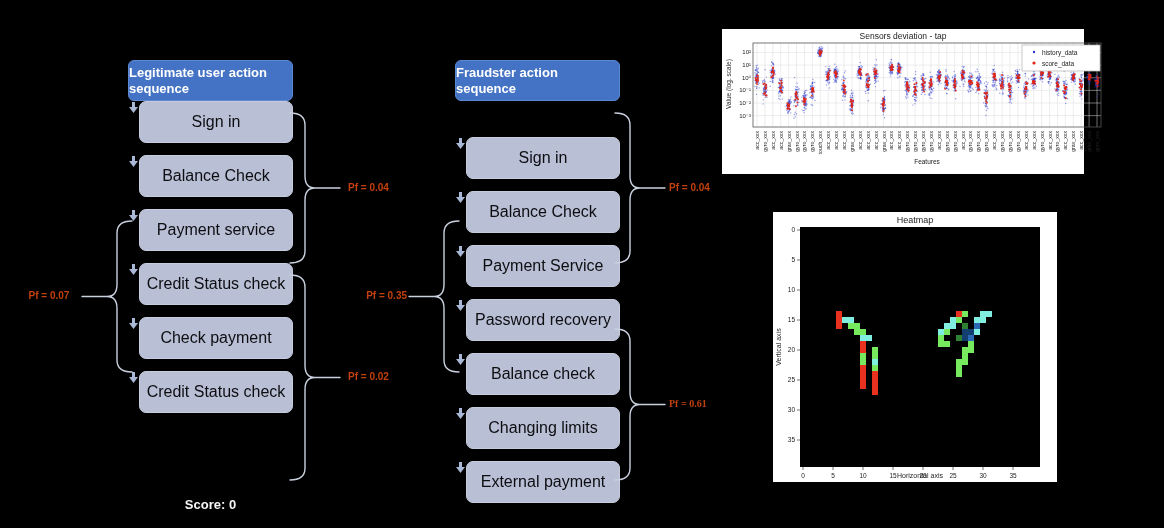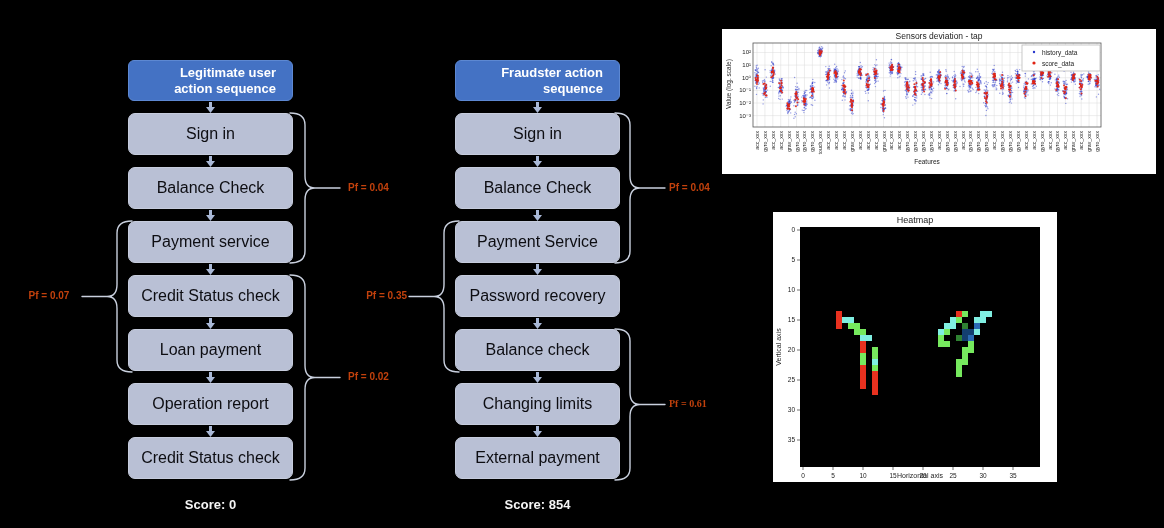--- a/index.html
+++ b/index.html
@@ -1,45 +1,45 @@
 <!DOCTYPE html>
 <html style="--bg: #000000; --header-blue: #4472c4; --box-grey: #b9c0d5; --arrow: #a9b8d6; --brace: #c9d0de;"><head>
 <meta charset="utf-8">
 <style>
   html,body{margin:0;padding:0;background:#000;}
   #screen{position:relative;width:1164px;height:528px;background:var(--bg,#000);overflow:hidden;
           font-family:"Liberation Sans","DejaVu Sans",sans-serif;}
   
   .flow{position:absolute;width:165px;display:flex;flex-direction:column;}
   #flow-left{left:128px;top:60px;}
-  #flow-right{left:455px;top:60px;}
+  #flow-right{left:455px;top:60px;gap:36px;}
   .flow-header{height:41px;background:var(--header-blue,#4472c4);border:1px solid #5d88d2;border-radius:6px;
-               color:#fff;font-size:13px;font-weight:bold;line-height:1.18;text-align:right;
-               display:flex;align-items:center;justify-content:center;padding:0 16px;box-sizing:border-box;}
-  .step{height:54px;display:flex;flex-direction:column;align-items:center;justify-content:flex-end;}
+               color:#fff;font-size:13px;font-weight:bold;line-height:1.18;text-align:left;
+               display:flex;align-items:center;justify-content:center;padding:0 0;box-sizing:border-box;}
+  .step{height:54px;display:flex;flex-direction:row;justify-content:flex-end;}
   .arrow{height:12px;display:flex;align-items:center;justify-content:center;flex:1;}
   .step-box{width:100%;height:42px;background:var(--box-grey,#b9c0d5);border-radius:7px;
             display:flex;align-items:center;justify-content:center;
             color:#0d0d12;font-size:16px;box-sizing:border-box;border:1px solid #c6ccdd;}
   .score{position:absolute;width:165px;top:497px;text-align:center;color:#f5f5f5;
          font-size:13px;font-weight:bold;}
   #score-left{left:128px;} #score-right{left:455px;}
   
   .pf{position:absolute;color:#c2410c;font-size:10px;font-weight:bold;line-height:16px;white-space:nowrap;}
   #pf-l1{left:348px;top:180px;} 
   #pf-l2{left:18px;top:288px;width:62px;text-align:center;}
   #pf-l3{left:348px;top:369px;}
   #pf-r1{left:669px;top:180px;}
   #pf-r2{left:345px;top:288px;width:62px;text-align:right;}
   #pf-r3{left:669px;top:396px;font-family:Liberation Serif, serif;}
   
   #brace-svg{position:absolute;left:0;top:0;pointer-events:none;}
   
   .panel{position:absolute;background:#fff;}
-  #strip-panel{left:722px;top:29px;width:434px;height:145px;}
+  #strip-panel{left:722px;top:29px;width:362px;height:145px;}
   #heat-panel{left:773px;top:212px;width:284px;height:270px;}
   .chart-title{position:absolute;width:100%;text-align:center;color:#1c1c1c;}
   #strip-title{top:2px;font-size:8.5px;}
   #heat-title{top:3px;font-size:9px;}
   .rot-label{position:absolute;transform:rotate(-90deg);text-align:center;color:#1c1c1c;}
   #strip-ylabel{width:100px;left:-43px;top:48px;font-size:6.5px;height:14px;line-height:14px;}
   #heat-ylabel{width:100px;left:-44px;top:128px;font-size:7px;height:14px;line-height:14px;}
   .x-label{position:absolute;text-align:center;color:#1c1c1c;}
   #strip-xlabel{left:31px;width:348px;top:129px;font-size:6.5px;}
   #heat-xlabel{left:27px;width:240px;top:260px;font-size:7px;}
@@ -89,30 +89,21 @@
        </div>
        <div class="step-box">Credit Status check</div>
         </div>
         <div class="step">
           <div class="arrow">
          <svg width="11" height="11">
               <rect x="4" y="0" width="3" height="5" fill="#a9b8d6"></rect>
          <path d="M1,5 L10,5 L5.5,11 Z" fill="#a9b8d6"></path>
             </svg>
        </div>
-       <div class="step-box">Loan payment</div>
-        </div>
-        <div class="step">
-          <div class="arrow">
-         <svg width="11" height="11">
-              <rect x="4" y="0" width="3" height="5" fill="#a9b8d6"></rect>
-         <path d="M1,5 L10,5 L5.5,11 Z" fill="#a9b8d6"></path>
-            </svg>
-       </div>
-       <div class="step-box">Operation report</div>
+       <div class="step-box">Check payment</div>
         </div>
         <div class="step">
           <div class="arrow">
          <svg width="11" height="11">
               <rect x="4" y="0" width="3" height="5" fill="#a9b8d6"></rect>
          <path d="M1,5 L10,5 L5.5,11 Z" fill="#a9b8d6"></path>
             </svg>
        </div>
        <div class="step-box">Credit Status check</div>
         </div>
@@ -181,21 +172,20 @@
           <div class="arrow">
          <svg width="11" height="11">
               <rect x="4" y="0" width="3" height="5" fill="#a9b8d6"></rect>
          <path d="M1,5 L10,5 L5.5,11 Z" fill="#a9b8d6"></path>
             </svg>
        </div>
        <div class="step-box">External payment</div>
         </div>
       </div>
   </div>
-  <div class="score" id="score-right">Score: 854</div>
 
   <svg id="brace-svg" width="1164" height="528">
       <path d="M 290,113 Q 305,113 305,125 L 305,176 Q 305,188 315,188 Q 305,188 305,200 L 305,251 Q 305,263 290,263 M 315,188 L 340,188" fill="none" stroke="#c9d0de" stroke-width="1.4" stroke-linecap="round"></path>
       <path d="M 132,221 Q 117,221 117,233 L 117,284.5 Q 117,296.5 107,296.5 Q 117,296.5 117,308.5 L 117,360 Q 117,372 132,372 M 107,296.5 L 82,296.5" fill="none" stroke="#c9d0de" stroke-width="1.4" stroke-linecap="round"></path>
       <path d="M 290,275 Q 305,275 305,287 L 305,365.5 Q 305,377.5 315,377.5 Q 305,377.5 305,389.5 L 305,468 Q 305,480 290,480 M 315,377.5 L 340,377.5" fill="none" stroke="#c9d0de" stroke-width="1.4" stroke-linecap="round"></path>
       <path d="M 615,113 Q 630,113 630,125 L 630,176 Q 630,188 640,188 Q 630,188 630,200 L 630,251 Q 630,263 615,263 M 640,188 L 665,188" fill="none" stroke="#c9d0de" stroke-width="1.4" stroke-linecap="round"></path>
       <path d="M 459,221 Q 444,221 444,233 L 444,284.5 Q 444,296.5 434,296.5 Q 444,296.5 444,308.5 L 444,360 Q 444,372 459,372 M 434,296.5 L 409,296.5" fill="none" stroke="#c9d0de" stroke-width="1.4" stroke-linecap="round"></path>
       <path d="M 615,329 Q 630,329 630,341 L 630,392.5 Q 630,404.5 640,404.5 Q 630,404.5 630,416.5 L 630,468 Q 630,480 615,480 M 640,404.5 L 665,404.5" fill="none" stroke="#c9d0de" stroke-width="1.4" stroke-linecap="round"></path>
     </svg>
 

